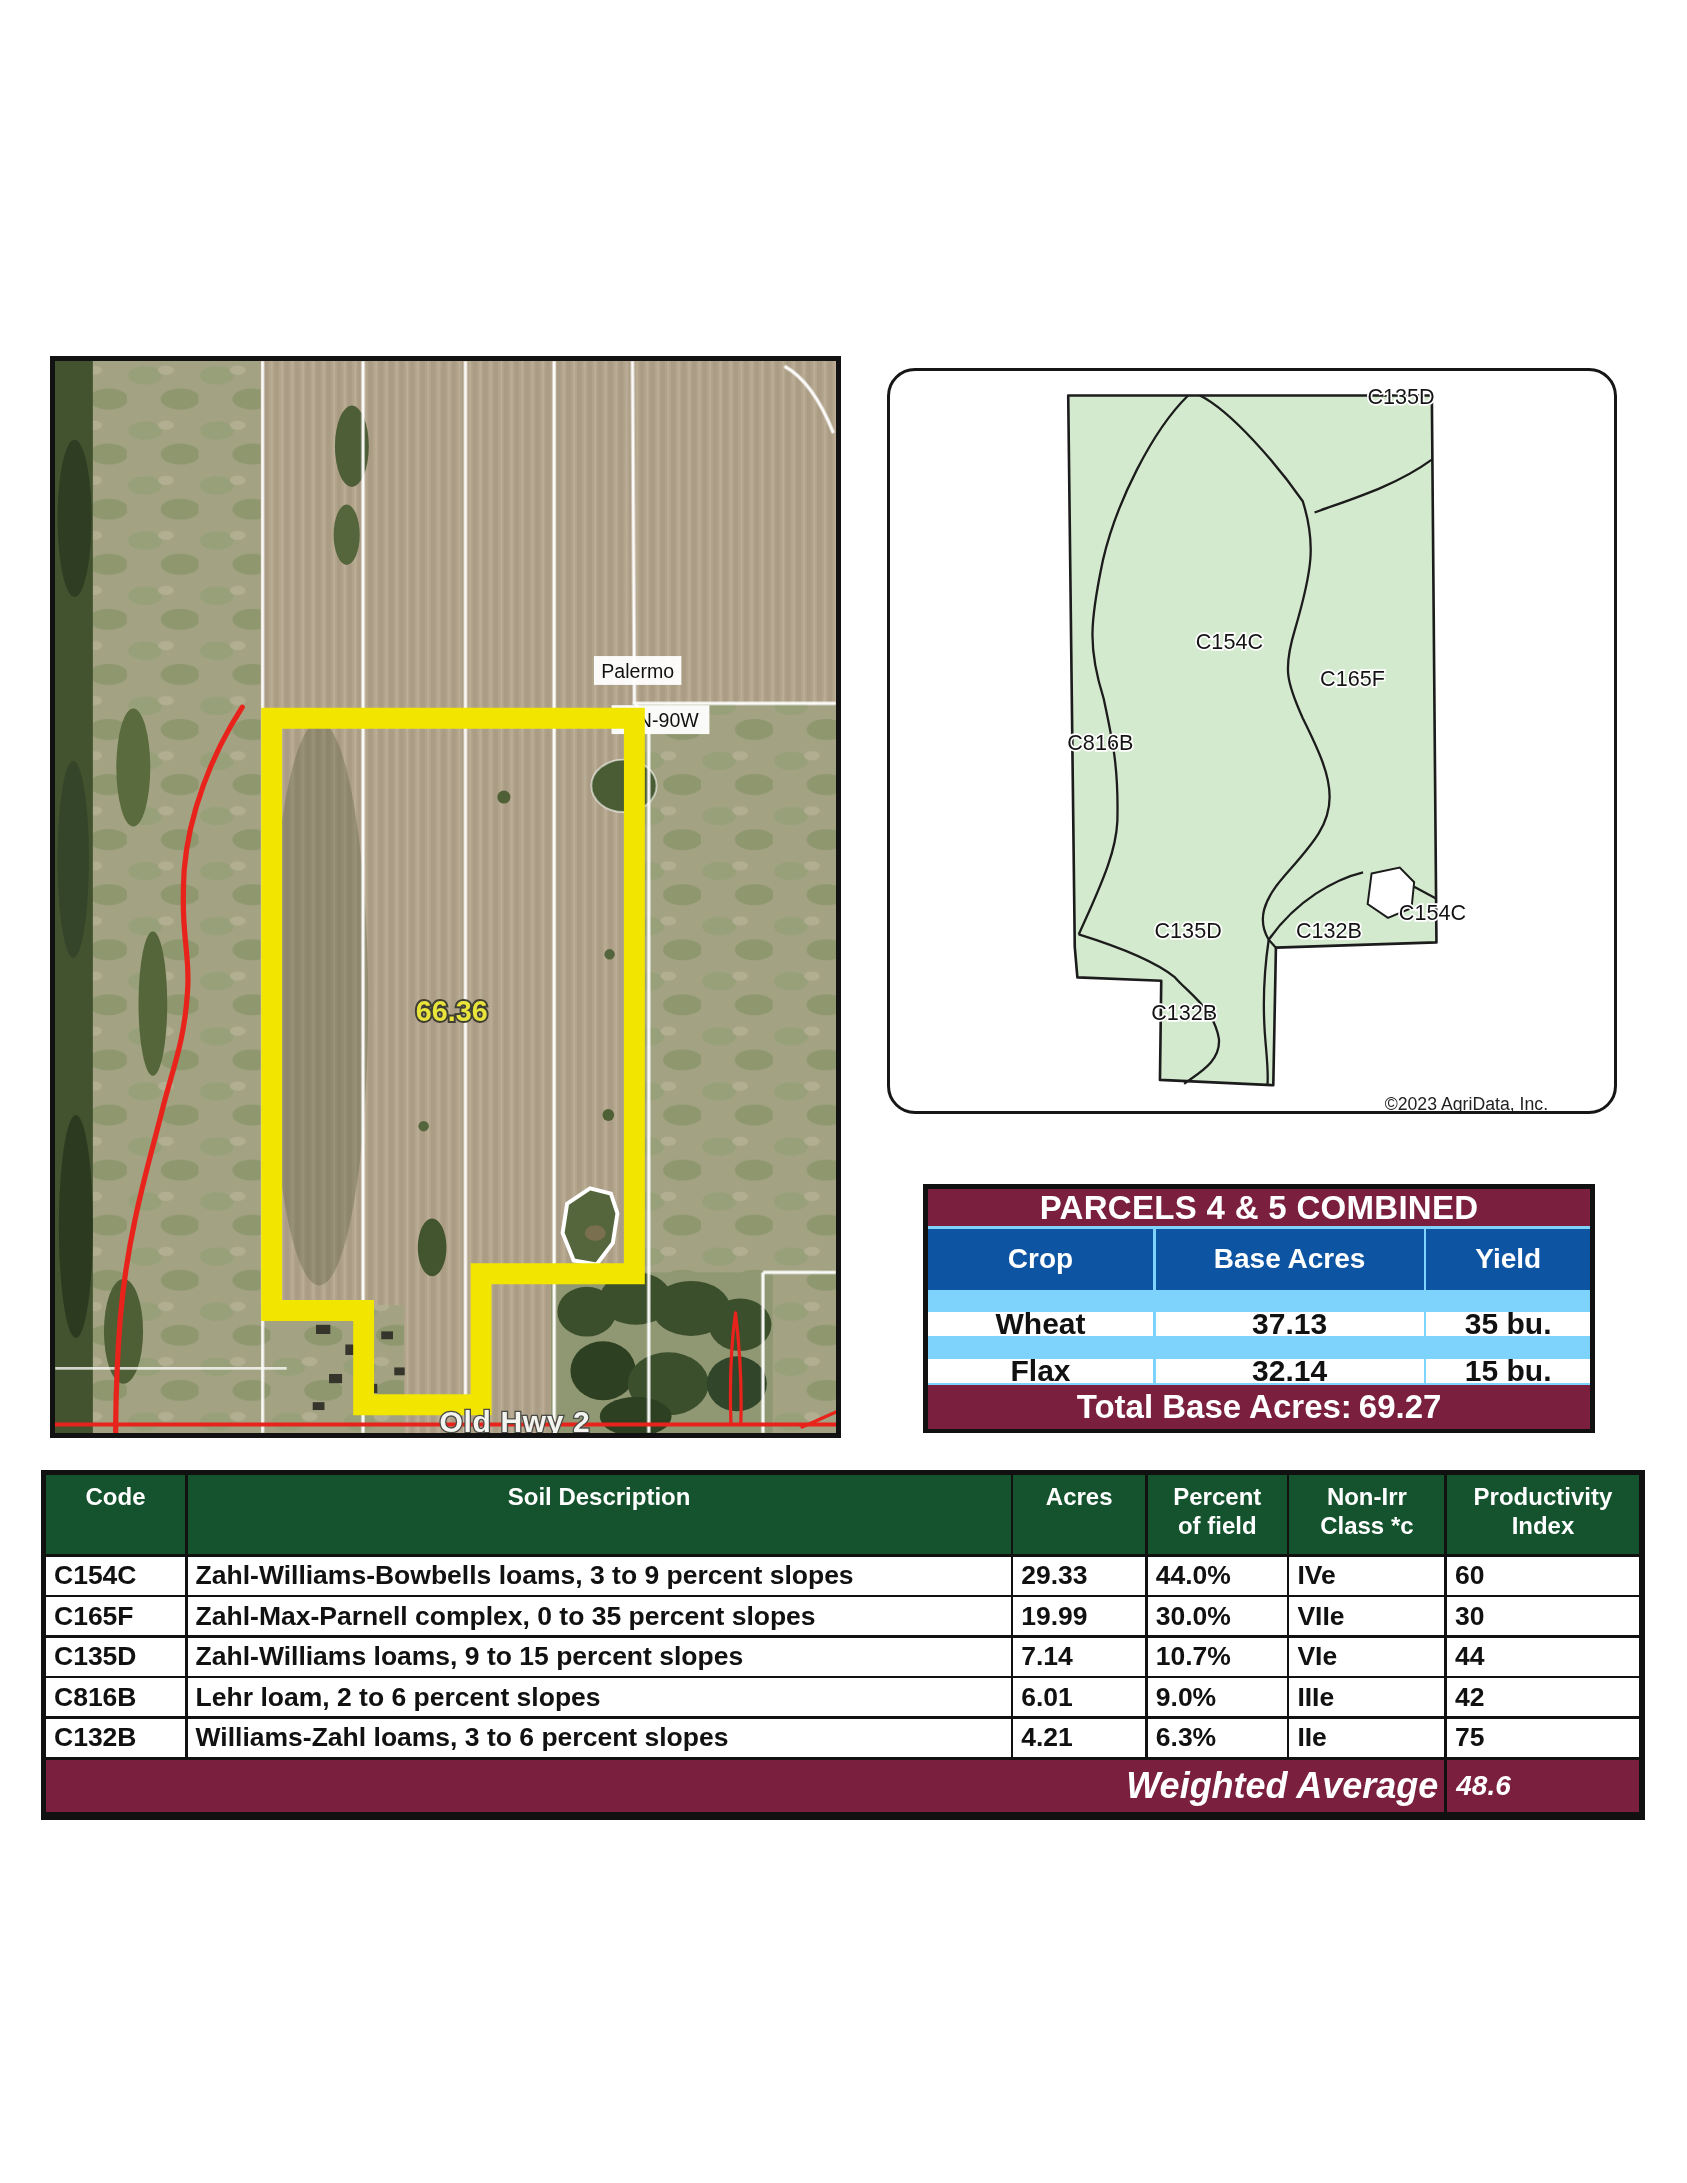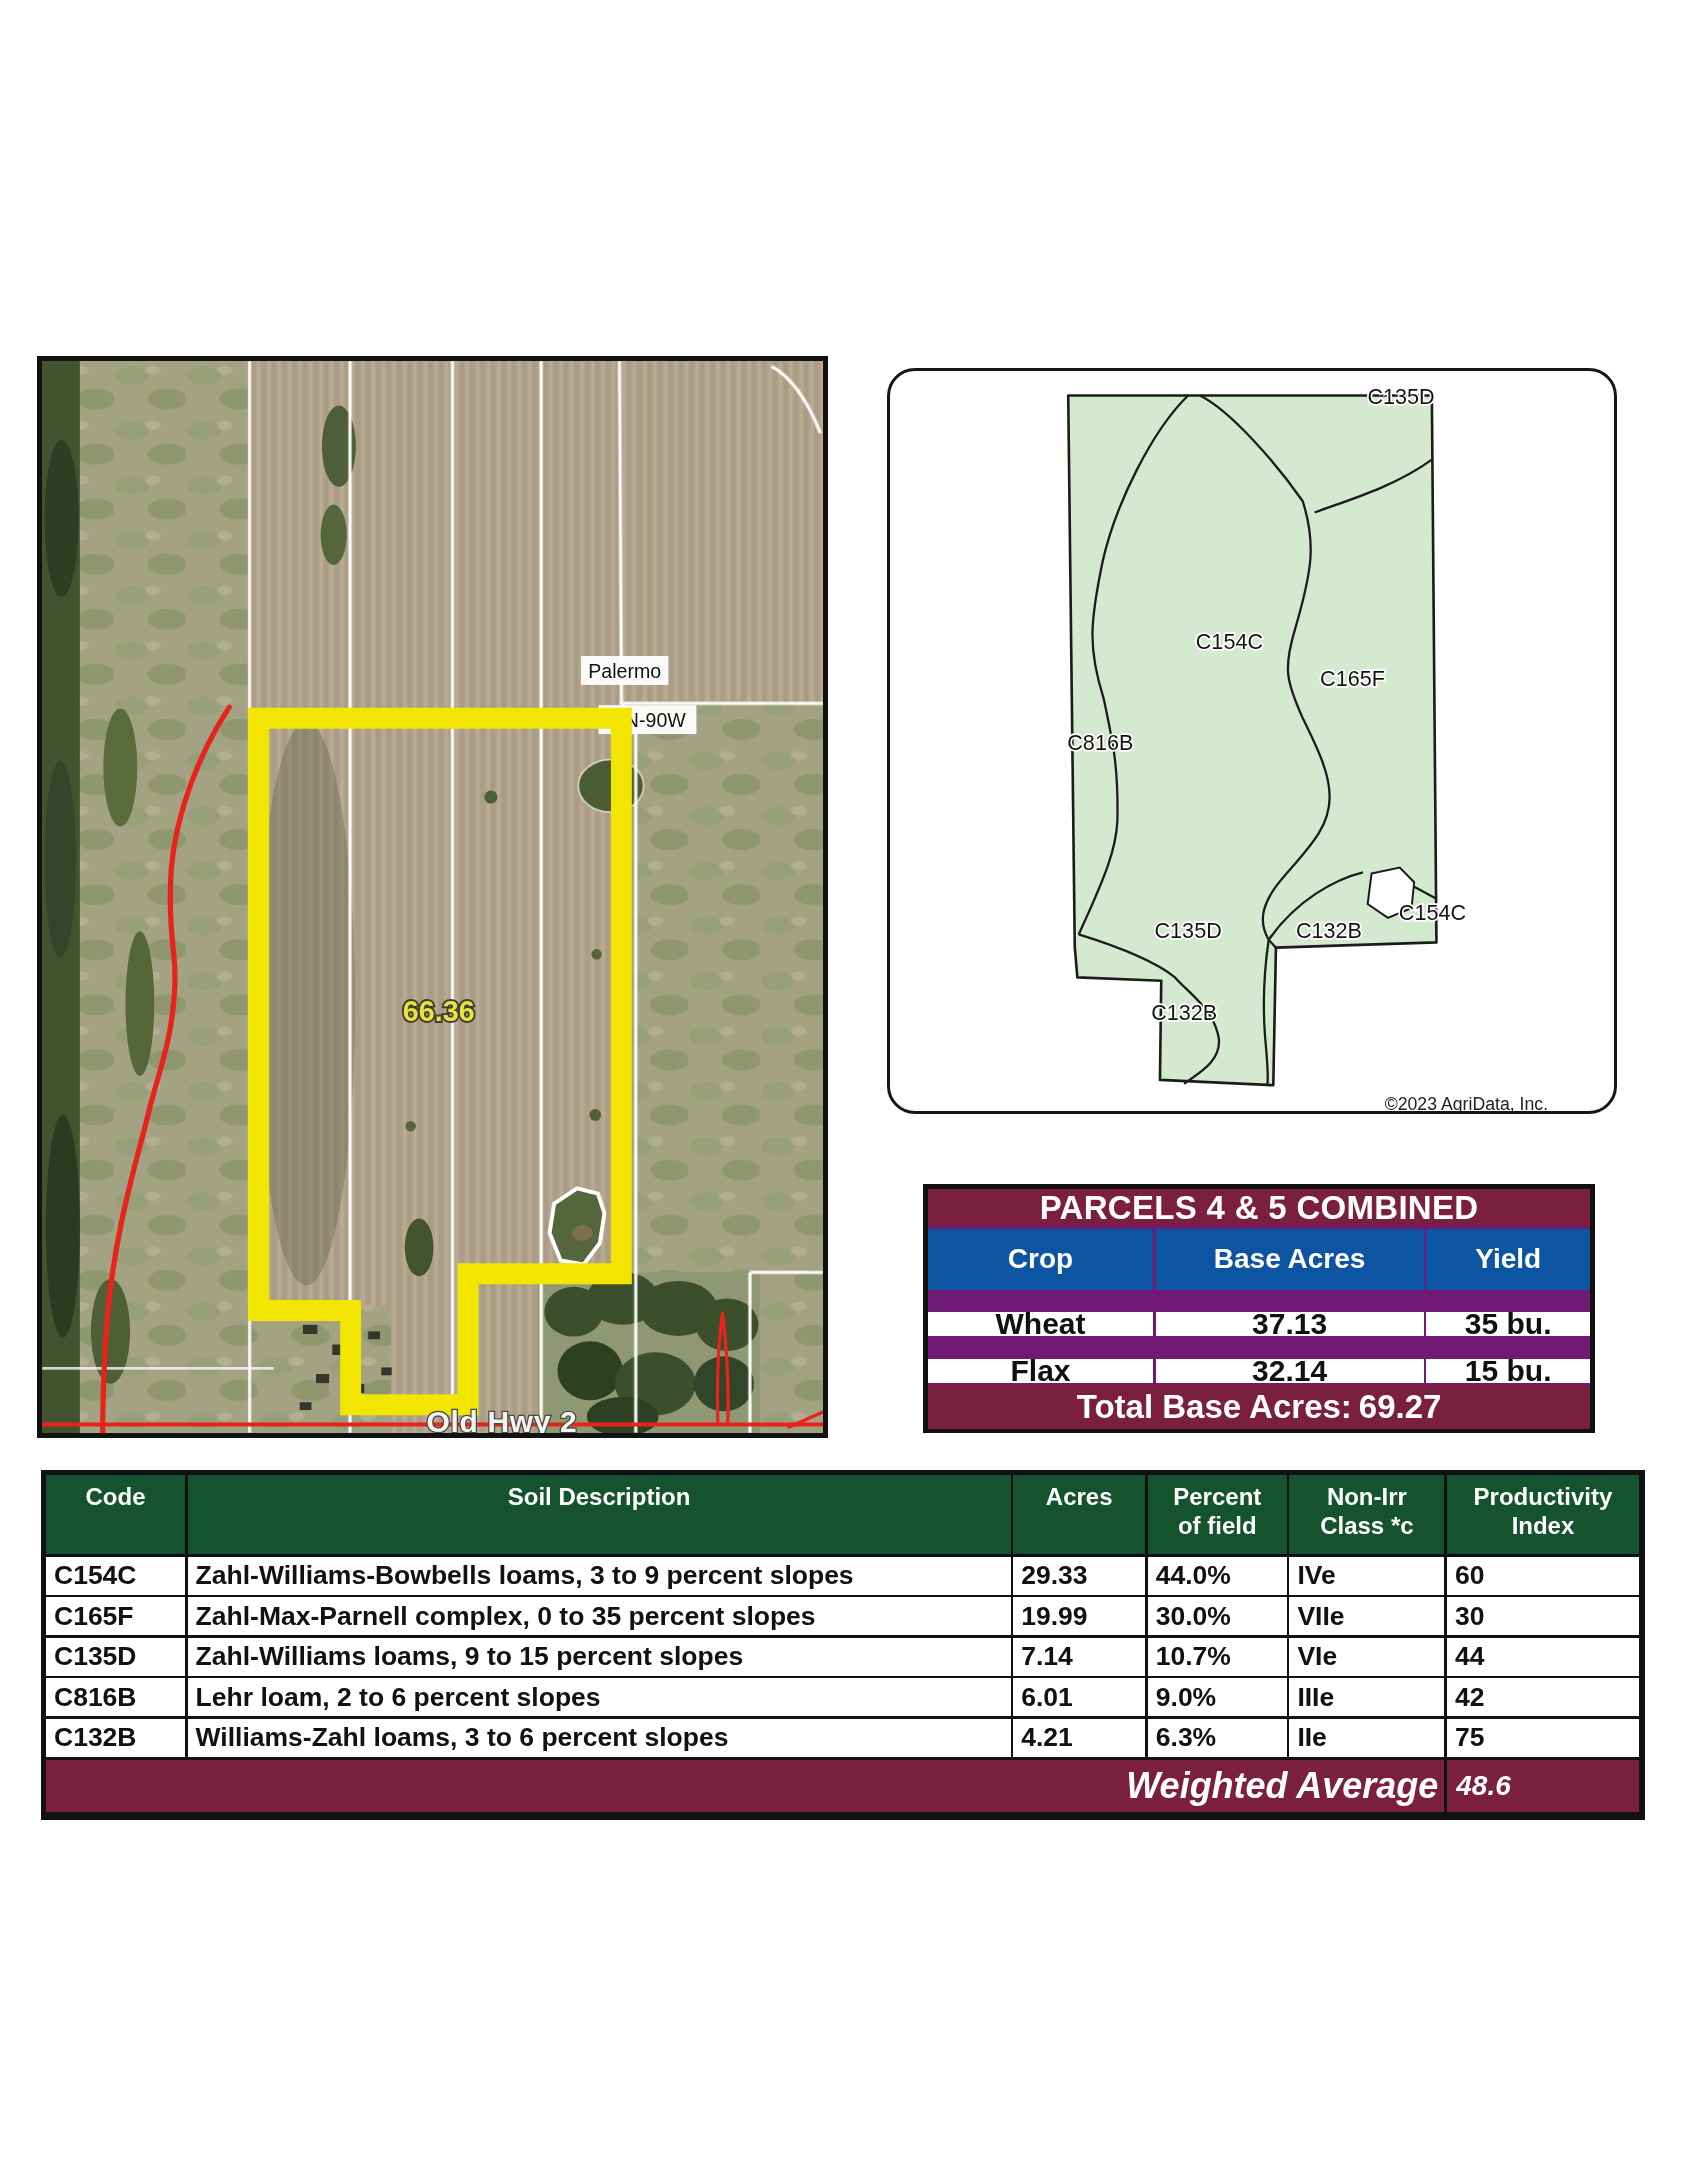--- a/index.html
+++ b/index.html
@@ -1,31 +1,31 @@
 <!DOCTYPE html>
 <html style="font-size:10.6px"><head>
 <meta charset="utf-8">
 <style>
   html,body{margin:0;padding:0;background:#fff;}
   #page{position:relative;width:1687px;height:2183px;background:#fff;overflow:hidden;
         font-family:"Liberation Sans",sans-serif;}
 
   
-  #aerial{position:absolute;left:37px;top:356px;width:781px;height:1072px;
+  #aerial{position:absolute;left:50px;top:356px;width:781px;height:1072px;
           border:5.3px solid #121212;background:#ec4899;overflow:hidden;}
   #aerial svg{display:block;width:100%;height:100%;}
 
   
   #soilmap{position:absolute;left:887px;top:368px;width:724px;height:740px;
            border:3.3px solid #161616;border-radius:28px;background:#fff;overflow:hidden;}
   #soilmap svg{display:block;width:100%;height:100%;}
 
   
   #parcels{position:absolute;left:923px;top:1184px;width:662px;height:239px;
-           border:5.3px solid #111;background:#701a75;
+           border:5.3px solid #111;background:#7dd3fc;
            display:grid;grid-template-columns:225px 268px 164px;
            grid-template-rows:37px 61px 44px 44px 44px;gap:2.6px;}
   #parcels .span3{grid-column:1/-1;}
   .cell{display:flex;align-items:center;justify-content:center;}
   .maroon{background:#7A1F3D;color:#fff;}
   .bluehead{background:#0D55A3;color:#fff;}
   .whitecell{background:#fff;color:#111;margin-top:20px;}
   #parcels .title{font-size:33px;font-weight:700;letter-spacing:0.3px;}
   #parcels .bluehead{font-size:28px;font-weight:700;}
   #parcels .whitecell{font-size:30px;font-weight:700;}

